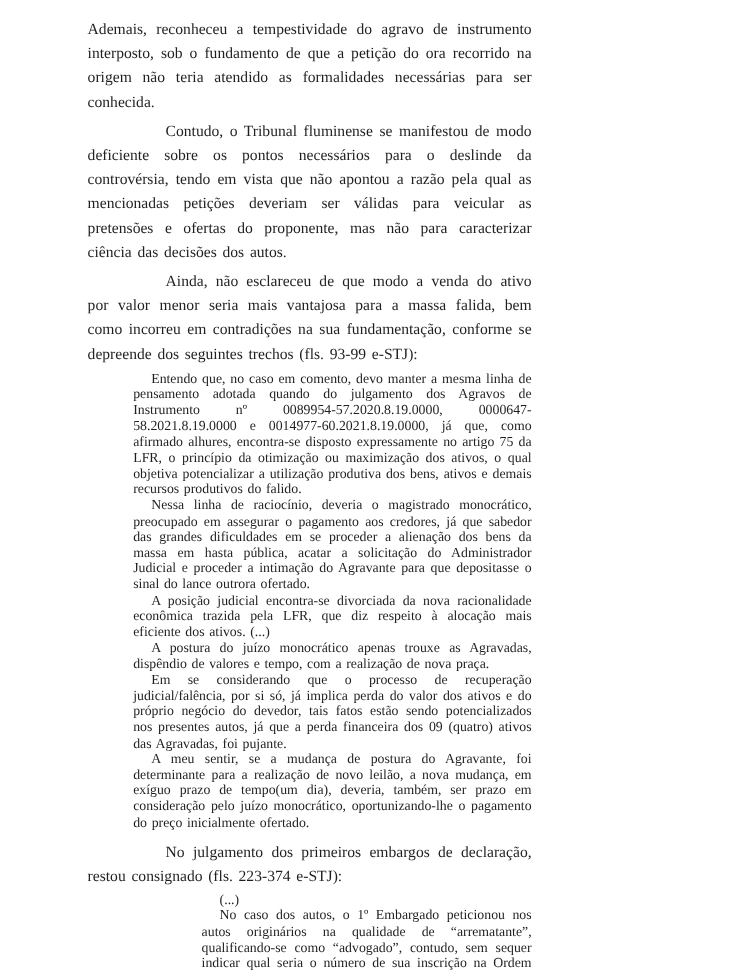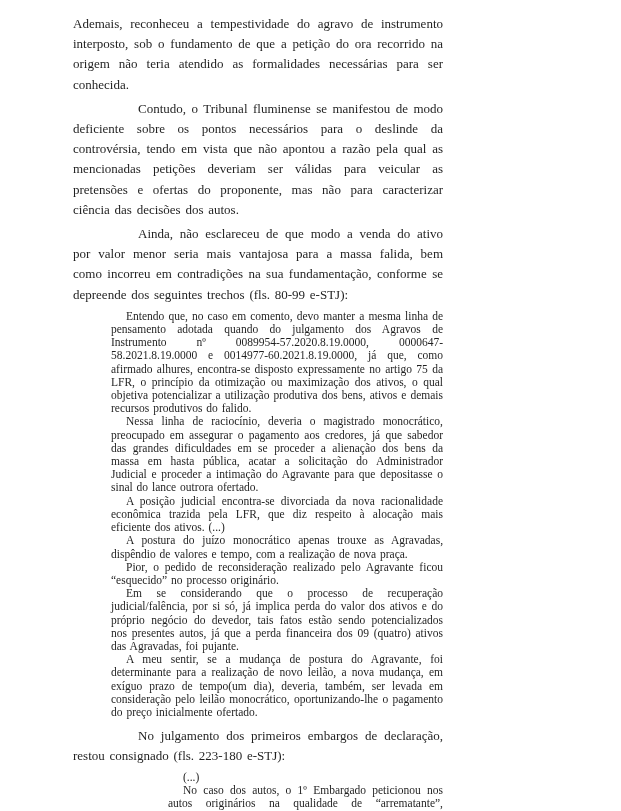--- a/index.html
+++ b/index.html
@@ -48,32 +48,31 @@
 </style>
 </head>
 <body>
 
 <div class="page">
 
   <p class="main-p flush">Ademais, reconheceu a tempestividade do agravo de instrumento interposto, sob o fundamento de que a petição do ora recorrido na origem não teria atendido as formalidades necessárias para ser conhecida.</p>
 
   <p class="main-p">Contudo, o Tribunal fluminense se manifestou de modo deficiente sobre os pontos necessários para o deslinde da controvérsia, tendo em vista que não apontou a razão pela qual as mencionadas petições deveriam ser válidas para veicular as pretensões e ofertas do proponente, mas não para caracterizar ciência das decisões dos autos.</p>
 
-  <p class="main-p">Ainda, não esclareceu de que modo a venda do ativo por valor menor seria mais vantajosa para a massa falida, bem como incorreu em contradições na sua fundamentação, conforme se depreende dos seguintes trechos (fls. 80-99 e-STJ):</p>
+  <p class="main-p">Ainda, não esclareceu de que modo a venda do ativo por valor menor seria mais vantajosa para a massa falida, bem como incorreu em contradições na sua fundamentação, conforme se depreende dos seguintes trechos (fls. 93-99 e-STJ):</p>
 
   <div class="quote quote-1">
     <p>Entendo que, no caso em comento, devo manter a mesma linha de pensamento adotada quando do julgamento dos Agravos de Instrumento nº 0089954-57.2020.8.19.0000, 0000647-58.2021.8.19.0000 e 0014977-60.2021.8.19.0000, já que, como afirmado alhures, encontra-se disposto expressamente no artigo 75 da LFR, o princípio da otimização ou maximização dos ativos, o qual objetiva potencializar a utilização produtiva dos bens, ativos e demais recursos produtivos do falido.</p>
     <p>Nessa linha de raciocínio, deveria o magistrado monocrático, preocupado em assegurar o pagamento aos credores, já que sabedor das grandes dificuldades em se proceder a alienação dos bens da massa em hasta pública, acatar a solicitação do Administrador Judicial e proceder a intimação do Agravante para que depositasse o sinal do lance outrora ofertado.</p>
     <p>A posição judicial encontra-se divorciada da nova racionalidade econômica trazida pela LFR, que diz respeito à alocação mais eficiente dos ativos. (...)</p>
     <p>A postura do juízo monocrático apenas trouxe as Agravadas, dispêndio de valores e tempo, com a realização de nova praça.</p>
-    <p>Pior, o pedido de reconsideração realizado pelo Agravante ficou “esquecido” no processo originário.</p>
     <p>Em se considerando que o processo de recuperação judicial/falência, por si só, já implica perda do valor dos ativos e do próprio negócio do devedor, tais fatos estão sendo potencializados nos presentes autos, já que a perda financeira dos 09 (quatro) ativos das Agravadas, foi pujante.</p>
-    <p>A meu sentir, se a mudança de postura do Agravante, foi determinante para a realização de novo leilão, a nova mudança, em exíguo prazo de tempo(um dia), deveria, também, ser levada em consideração pelo leilão monocrático, oportunizando-lhe o pagamento do preço inicialmente ofertado.</p>
+    <p>A meu sentir, se a mudança de postura do Agravante, foi determinante para a realização de novo leilão, a nova mudança, em exíguo prazo de tempo(um dia), deveria, também, ser prazo em consideração pelo juízo monocrático, oportunizando-lhe o pagamento do preço inicialmente ofertado.</p>
   </div>
 
-  <p class="main-p">No julgamento dos primeiros embargos de declaração, restou consignado (fls. 223-180 e-STJ):</p>
+  <p class="main-p">No julgamento dos primeiros embargos de declaração, restou consignado (fls. 223-374 e-STJ):</p>
 
   <div class="quote quote-2">
     <p>(...)</p>
     <p>No caso dos autos, o 1º Embargado peticionou nos autos originários na qualidade de “arrematante”, qualificando-se como “advogado”, contudo, sem sequer indicar qual seria o número de sua inscrição na Ordem dos Advogados do Brasil, razão porque as peças por ele apresentadas, às fls.</p>
   </div>
 
 </div>
 
 </body></html>

